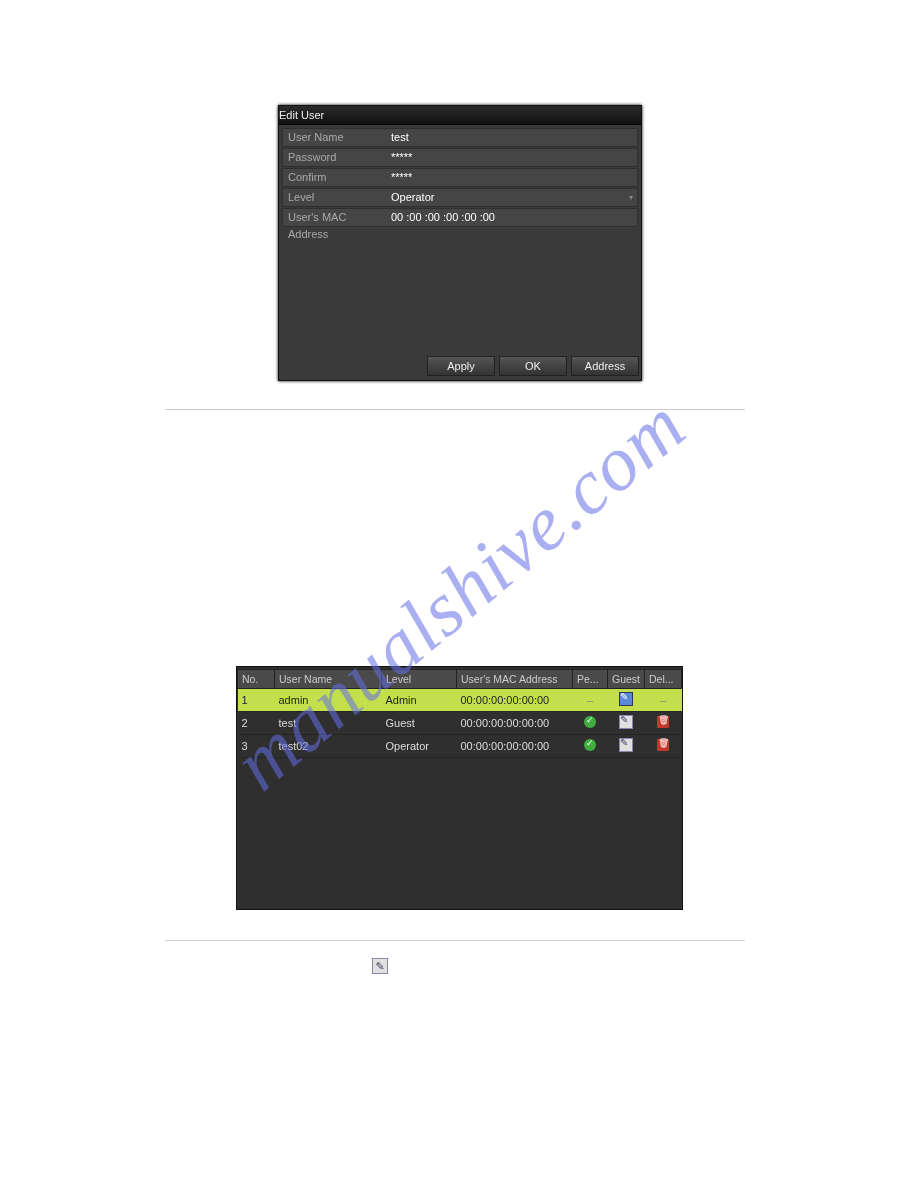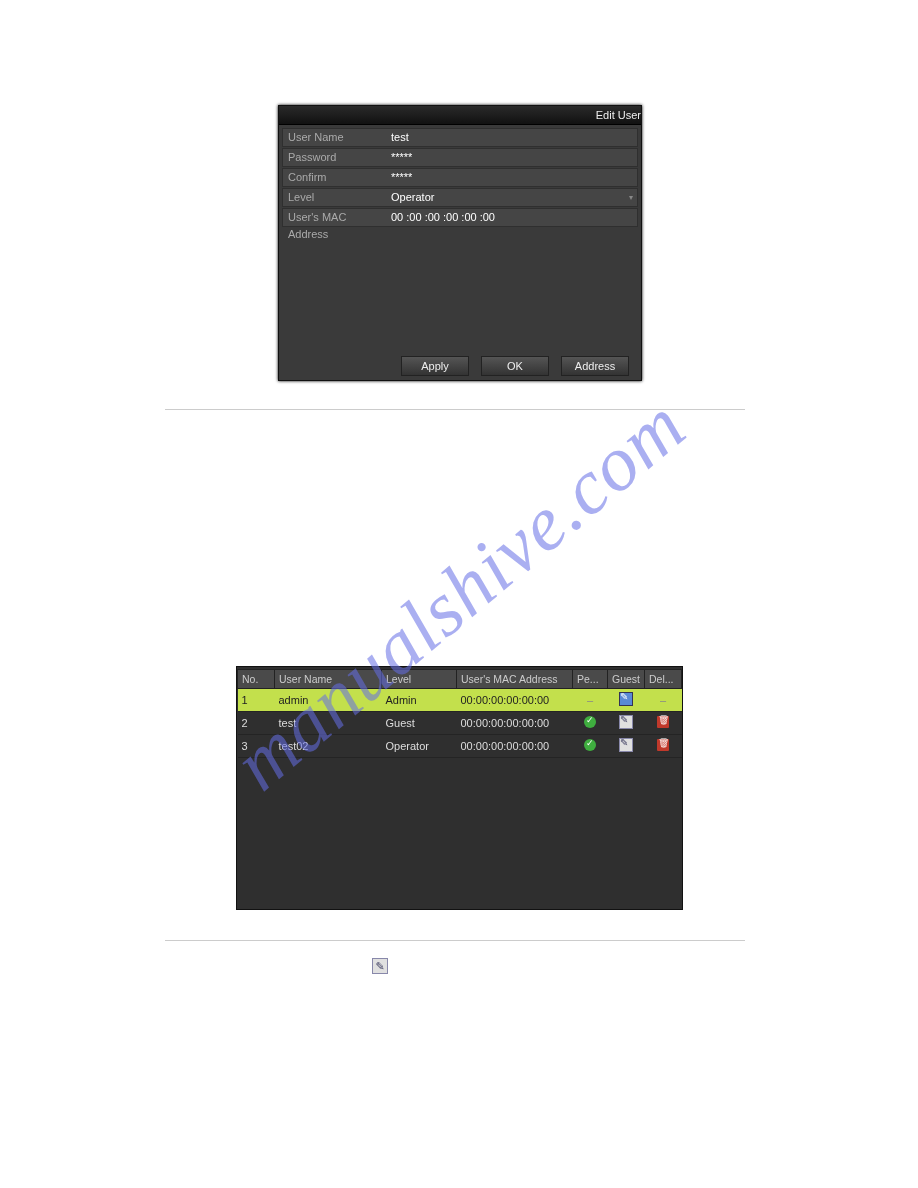--- a/index.html
+++ b/index.html
@@ -38,21 +38,21 @@
     height: 274px;
     background: #3a3a3a;
     border: 1px solid #111;
     box-shadow: 0 0 3px #000;
     font-size: 11px;
     color: #bdbdbd;
   }
   .dialog-title {
     background: linear-gradient(#2a2a2a, #111);
     color: #eee;
-    text-align: right;
+    text-align: left;
     height: 18px;
     line-height: 18px;
     font-size: 11px;
     border-bottom: 1px solid #000;
   }
   .form-body {
     padding: 3px;
   }
   .form-row {
     display: flex;
@@ -90,23 +90,23 @@
     align-items: center;
     justify-content: center;
     margin-top: 3px;
     font-size: 10px;
     color: #222;
     line-height: 11px;
   }
   .dialog-buttons {
     position: absolute;
     bottom: 4px;
-    right: 12px;
+    right: 2px;
     display: flex;
-    gap: 12px;
+    gap: 4px;
   }
   .btn {
     width: 66px;
     height: 18px;
     background: linear-gradient(#555, #333);
     border: 1px solid #222;
     color: #eee;
     font-size: 11px;
     text-align: center;
     line-height: 18px;

